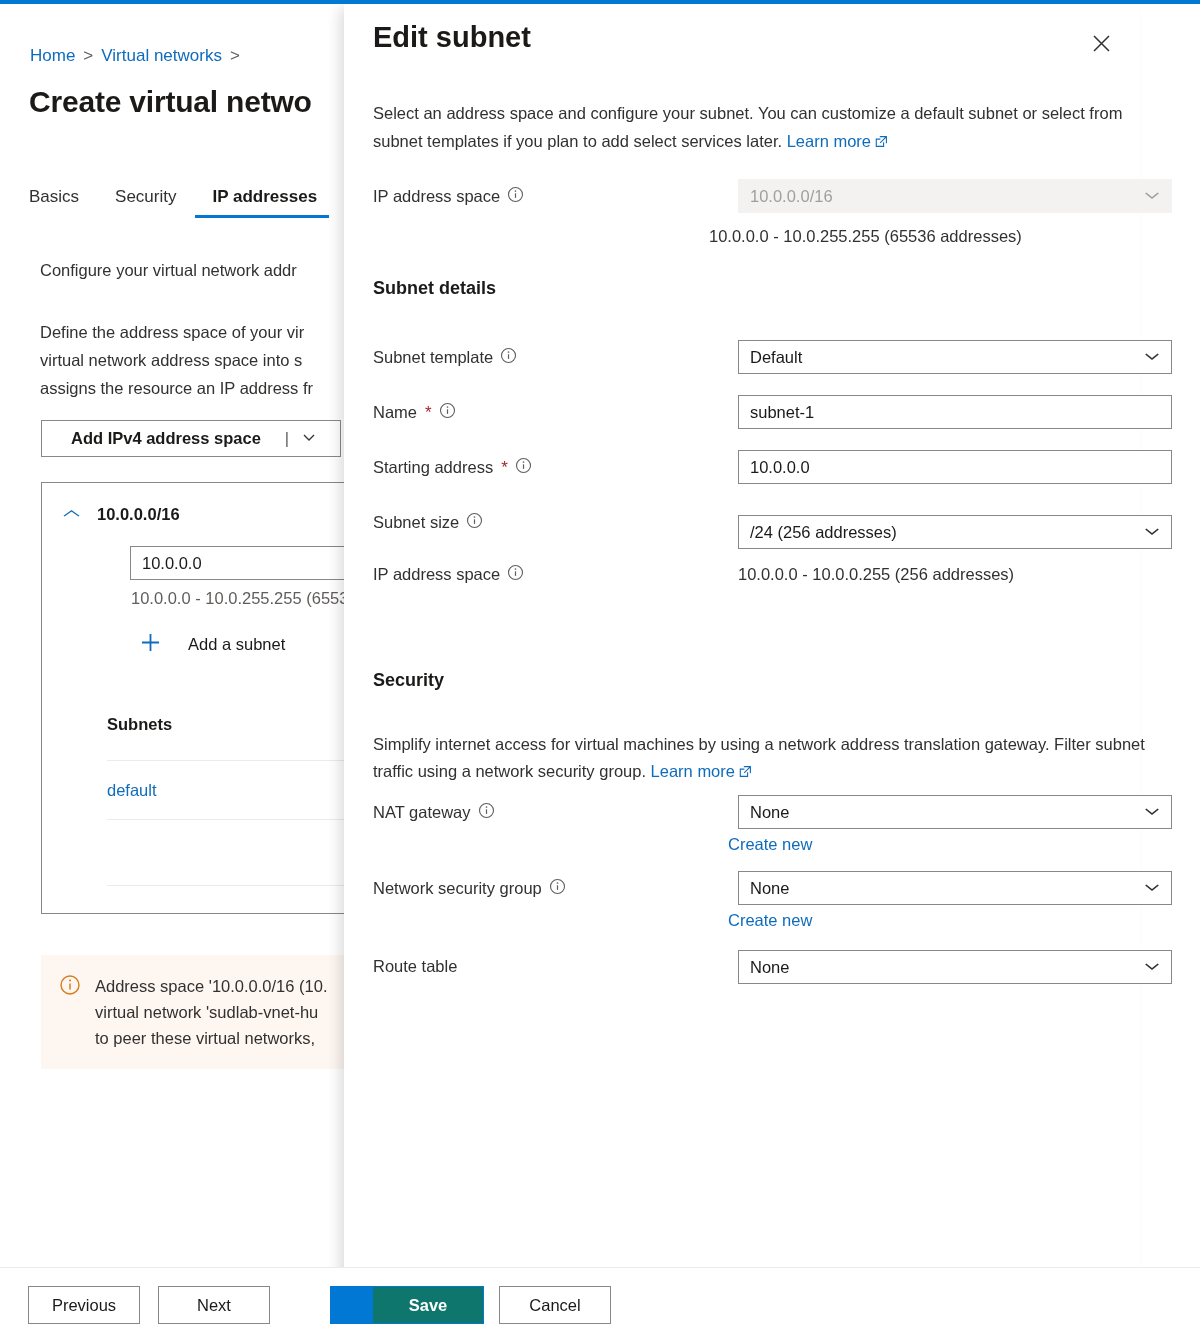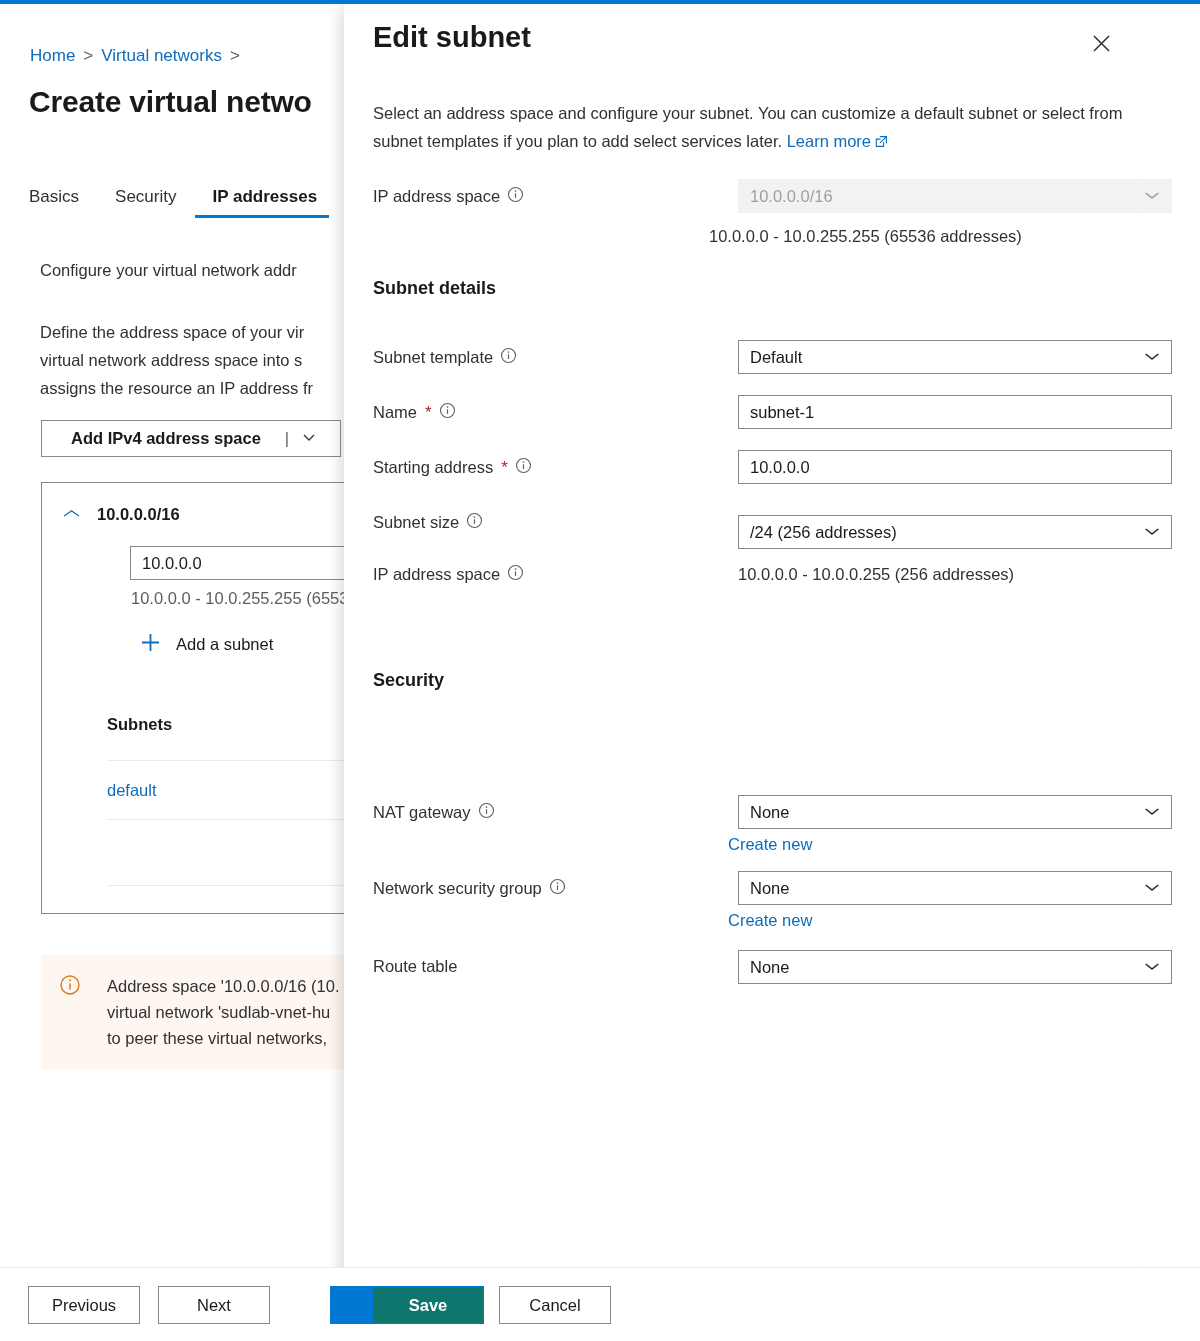--- a/index.html
+++ b/index.html
@@ -105,21 +105,21 @@
     border: 1px solid #8a8886; background: #fff;
     display: flex; align-items: center; padding-left: 11px;
     font-size: 16.5px; color: #1b1a19;
   }
   .cidr-range {
     position: absolute; left: 89px; top: 106px;
     font-size: 16.5px; color: #605e5c; white-space: nowrap;
   }
   .add-subnet {
     position: absolute; left: 96px; top: 147px;
-    display: flex; align-items: center; gap: 13px;
+    display: flex; align-items: center; gap: 25px;
     color: #0f6cbd;
   }
   .plus-ico {
     font-size: 25px; line-height: 1; font-weight: 300; color: #0f6cbd;
   }
   .add-subnet .t { font-size: 16.5px; color: #1b1a19; }
 
   .subnets-hd {
     position: absolute; left: 65px; top: 232px;
     font-size: 16.5px; font-weight: 700; color: #1b1a19;
@@ -132,21 +132,21 @@
     height: 60px; border-bottom: 1px solid #edebe9;
     display: flex; align-items: center;
     font-size: 16.5px; color: #0f6cbd;
   }
   .sub-row.empty { color: transparent; height: 66px; }
   .sub-sep-top { border-top: 1px solid #edebe9; }
 
   .alert {
     position: absolute; left: 41px;
     width: 430px;
-    display: flex; gap: 26px; padding: 18px 16px 18px 18px;
+    display: flex; gap: 14px; padding: 18px 16px 18px 18px;
     font-size: 16.5px; line-height: 26px; color: #323130;
   }
   .alert-warn { top: 923px; background: #fdf6f1; }
   .alert-info { top: 1069px; background: #bef264; font-family: Liberation Serif, serif; }
   .alert .ico { flex: 0 0 auto; margin-top: 1px; }
   .alert .txt { white-space: nowrap; }
   .alert .txt a { color: #0f6cbd; }
 
   
   .footer {
@@ -479,20 +479,26 @@
               <circle cx="8.5" cy="8.5" r="7" stroke="#605e5c" stroke-width="1.1"></circle>
               <path d="M8.5 7.3v4.6" stroke="#605e5c" stroke-width="1.2"></path>
               <circle cx="8.5" cy="5" r="0.85" fill="#605e5c"></circle>
             </svg></span>
       </div>
       <div class="helper" style="top:1px;">10.0.0.0 - 10.0.0.255 (256 addresses)</div>
     </div>
 
     <div class="sec-hd" style="top:666px;">Security</div>
 
+    <div class="sec-p" style="top:727px;">
+      <span>Simplify internet access for virtual machines by using a network address translation gateway. Filter subnet traffic using a network security group.</span>
+      <a href="#">Learn more</a><span class="ext-ico"><svg width="13" height="13" viewBox="0 0 13 13" fill="none">
+            <path d="M4.8 1.6h6.6v6.6M11.4 1.6L5.2 7.8M8.6 7.3v4.1H1.3V4.1h4.1" stroke="#0f6cbd" stroke-width="1.1" fill="none"></path>
+          </svg></span>
+    </div>
 
     <div class="row" style="top:791px;">
       <div class="row-label" style="top:7px;">
         <span>NAT gateway</span>
         <span class="info-ico"><svg width="17" height="17" viewBox="0 0 17 17" fill="none">
               <circle cx="8.5" cy="8.5" r="7" stroke="#605e5c" stroke-width="1.1"></circle>
               <path d="M8.5 7.3v4.6" stroke="#605e5c" stroke-width="1.2"></path>
               <circle cx="8.5" cy="5" r="0.85" fill="#605e5c"></circle>
             </svg></span>
       </div>

